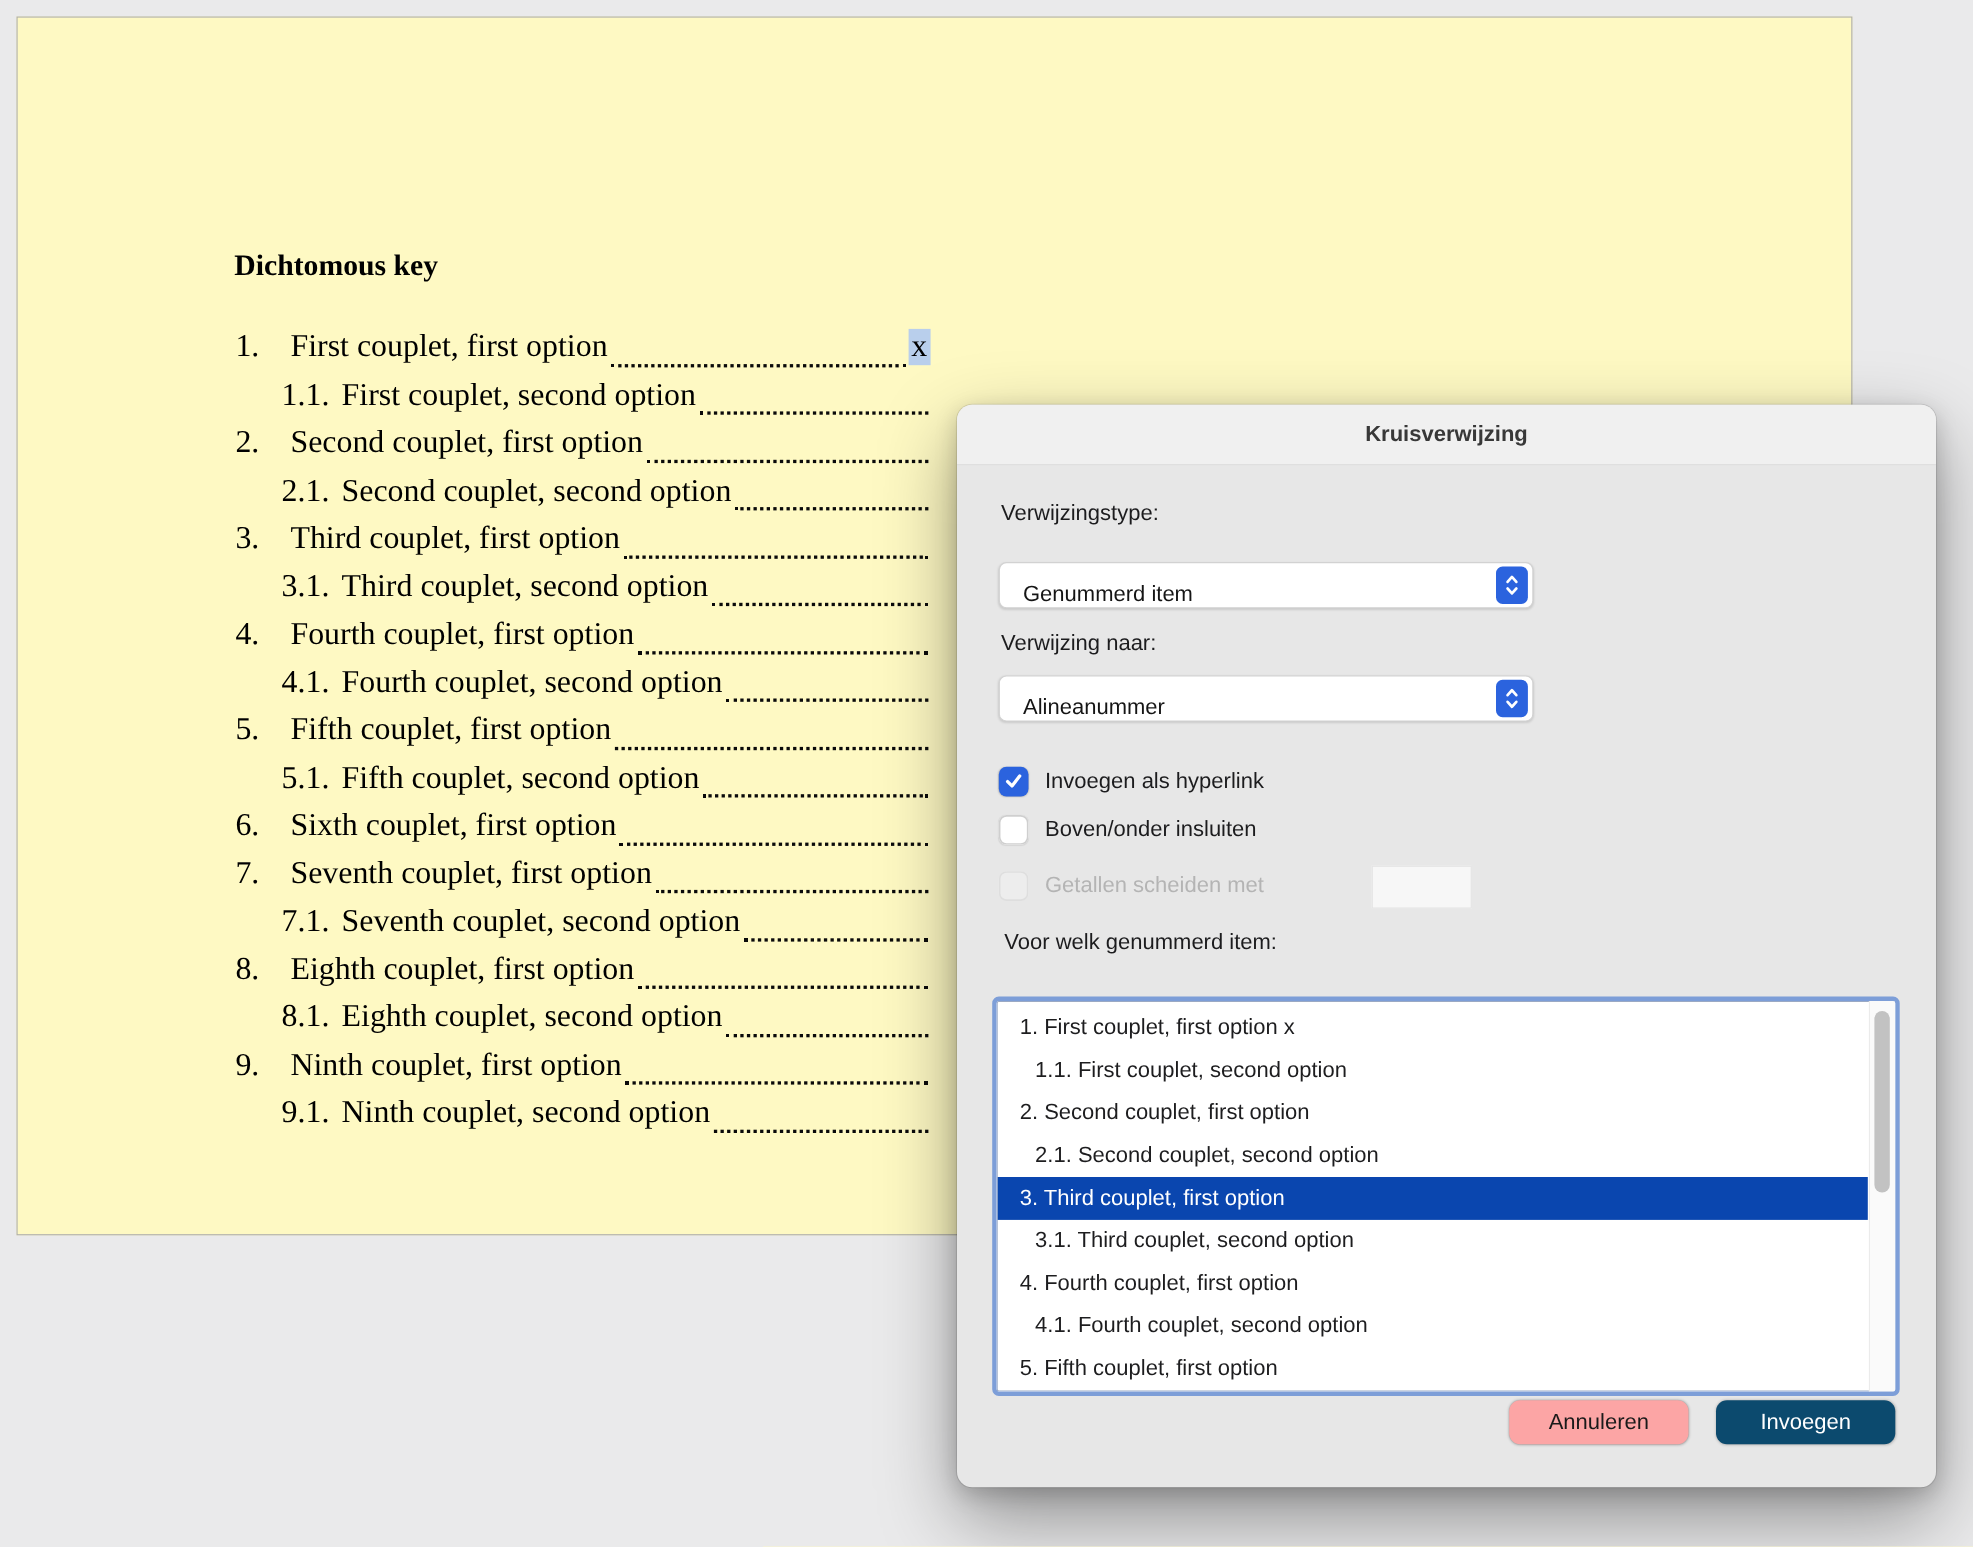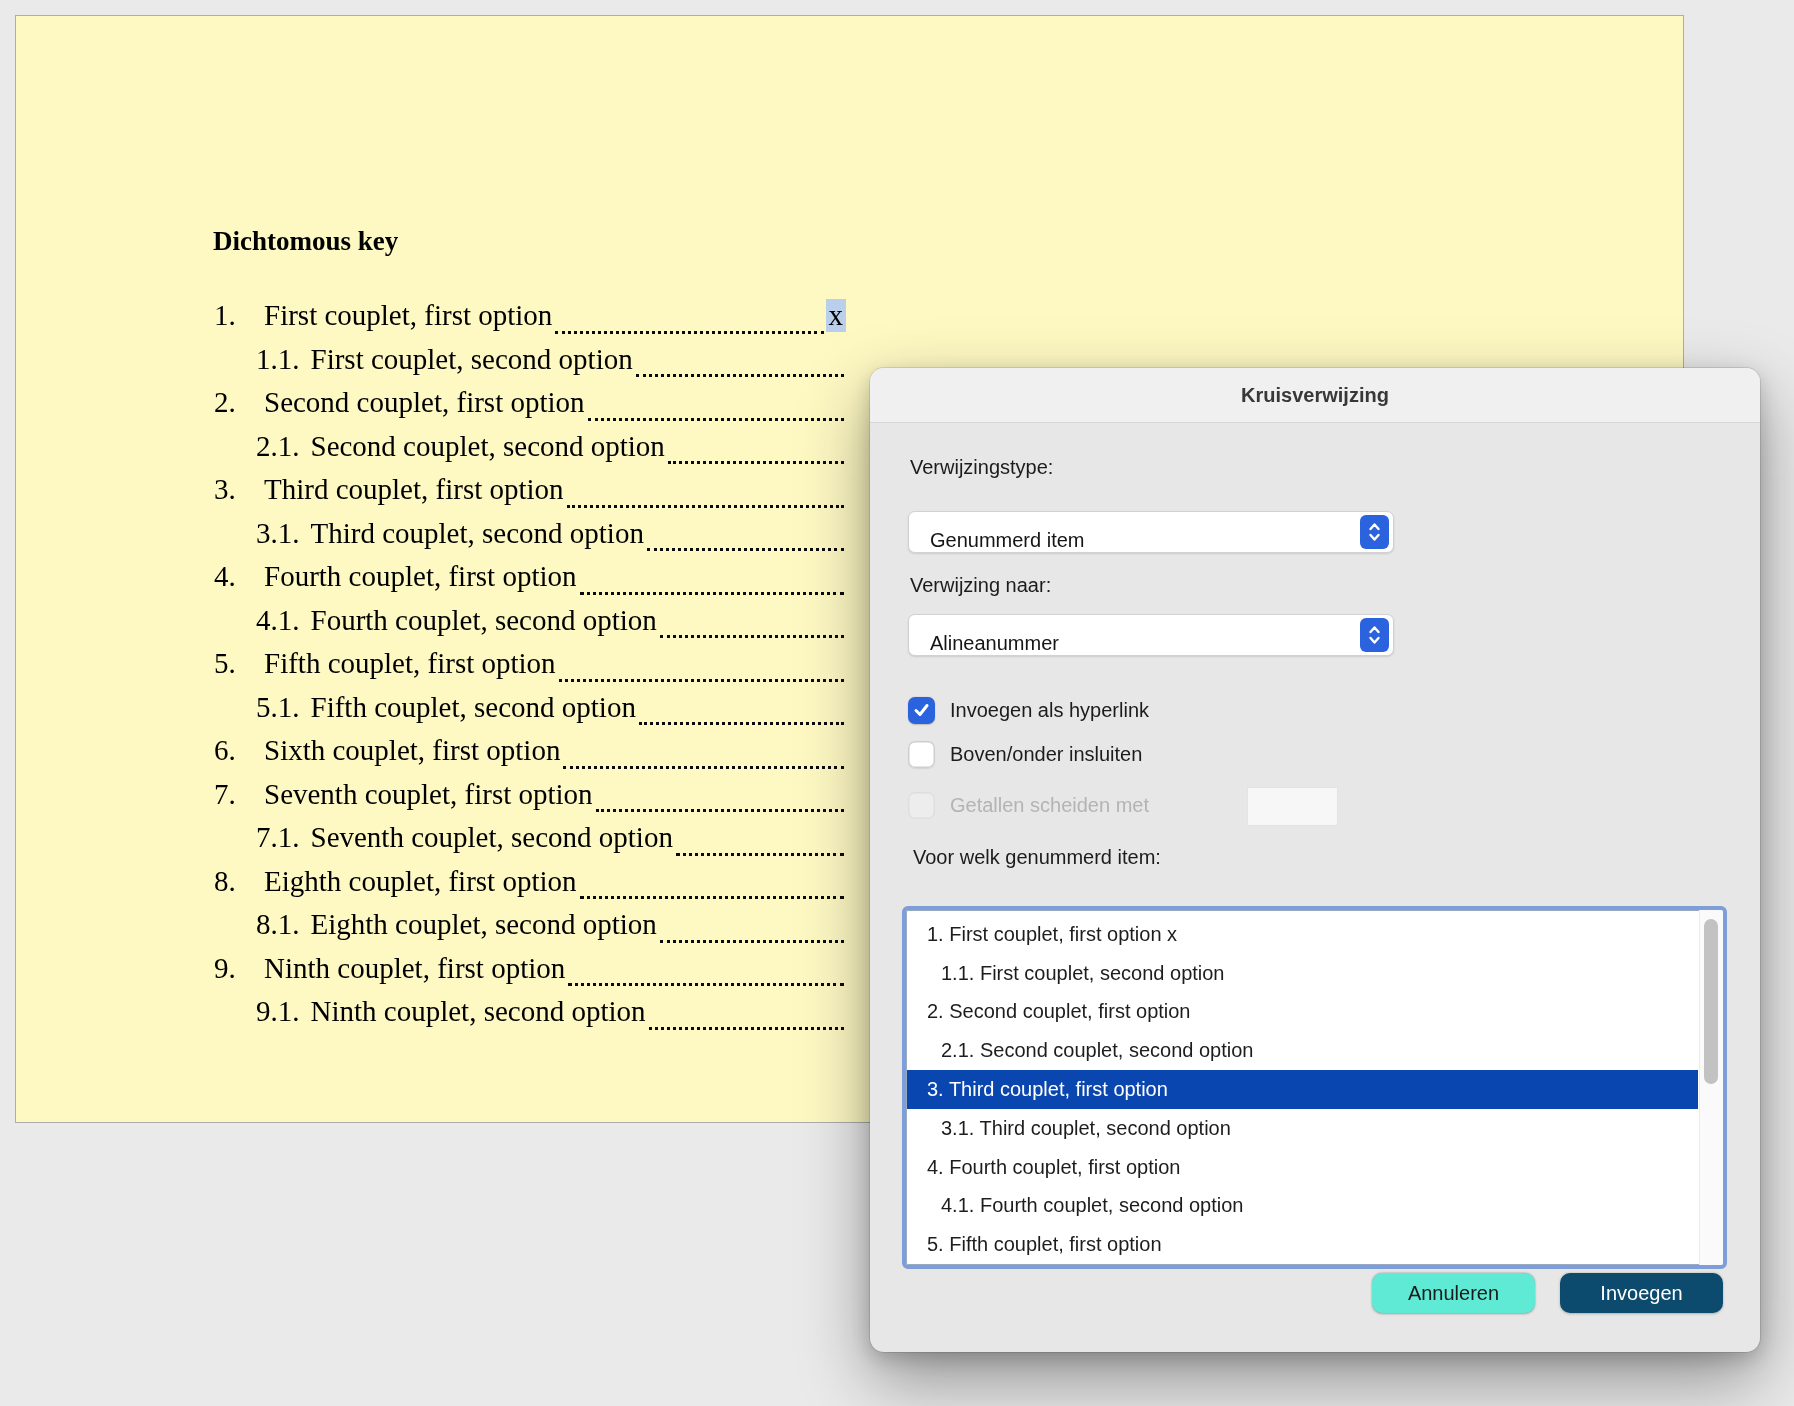--- a/index.html
+++ b/index.html
@@ -130,21 +130,21 @@
 
   .btn {
     position:absolute; top:905px; height:40px; width:163px;
     border:none; border-radius:10px;
     font-family:"Liberation Sans", sans-serif;
     font-size:20px;
     display:flex; align-items:center; justify-content:center;
     cursor:default;
   }
   .btn-cancel {
-    left:502px; background:#5eead4; color:#1a1a1a;
+    left:502px; background:#fca5a5; color:#1a1a1a;
     box-shadow:0 0.5px 2.5px rgba(0,0,0,0.30), 0 0 0 0.5px rgba(0,0,0,0.05);
   }
   .btn-ok {
     left:690px; background:#0c4a6e; color:#ffffff;
     box-shadow:0 0.5px 2.5px rgba(0,0,0,0.25);
   }
 </style>
 </head>
 <body>
 

